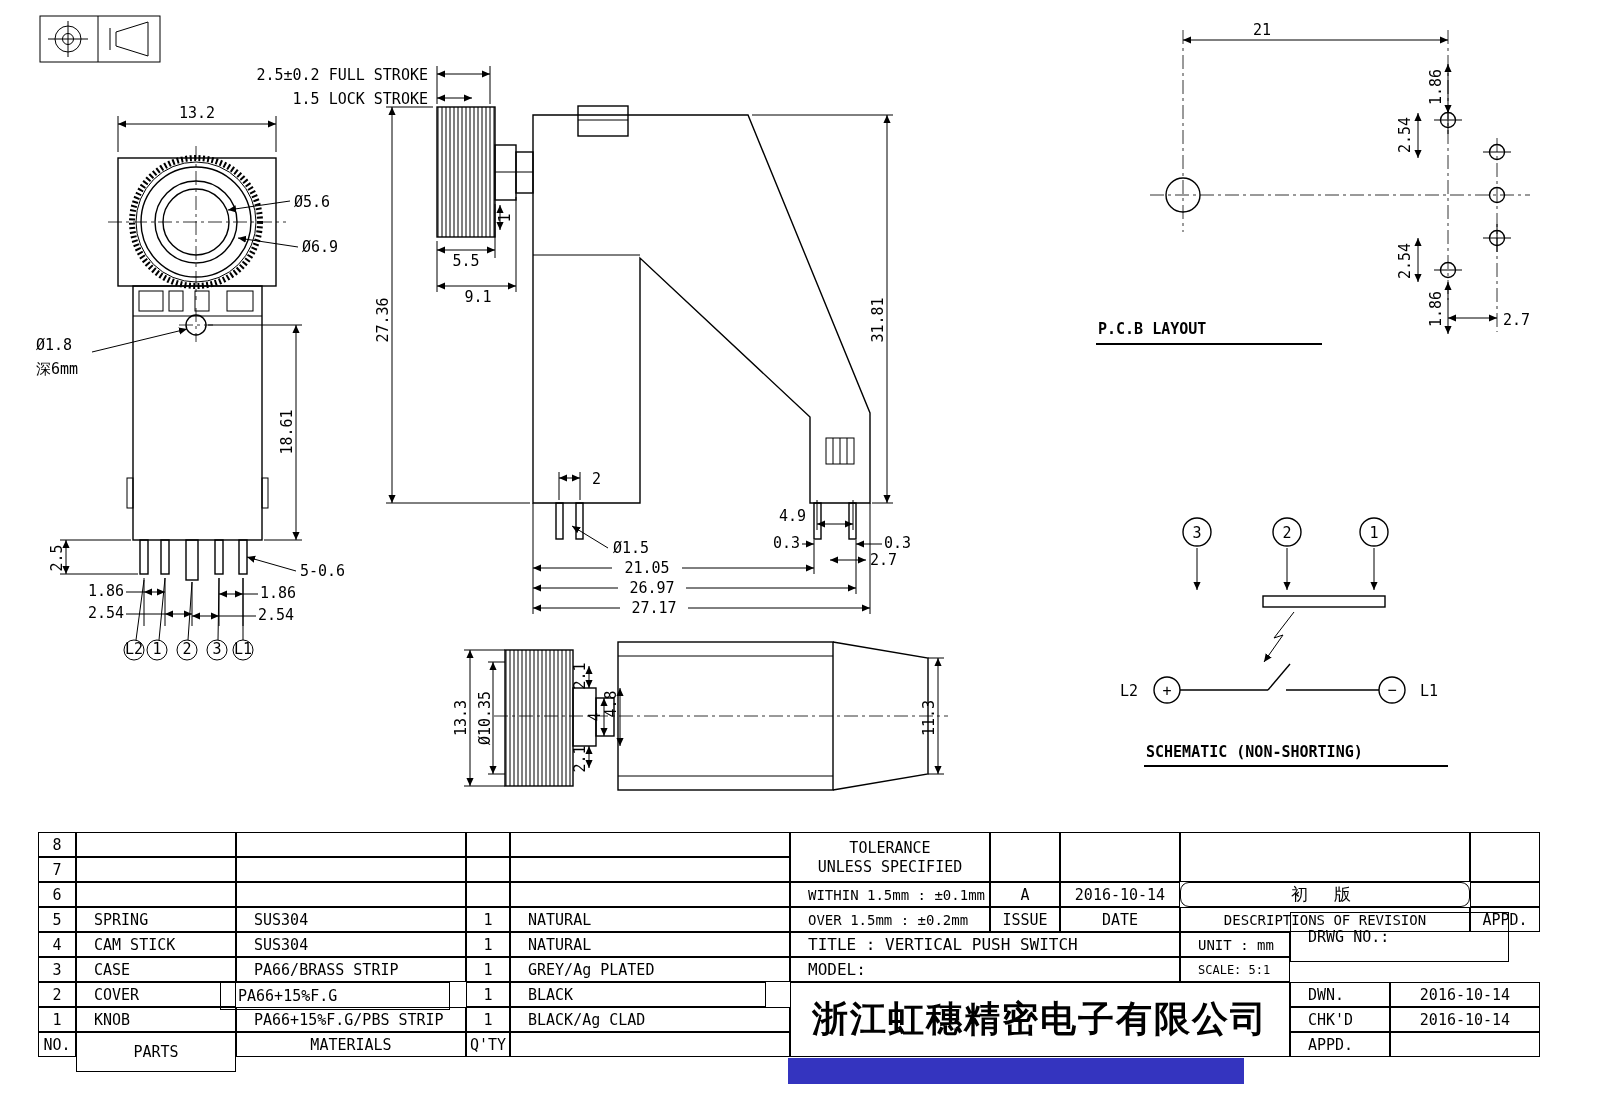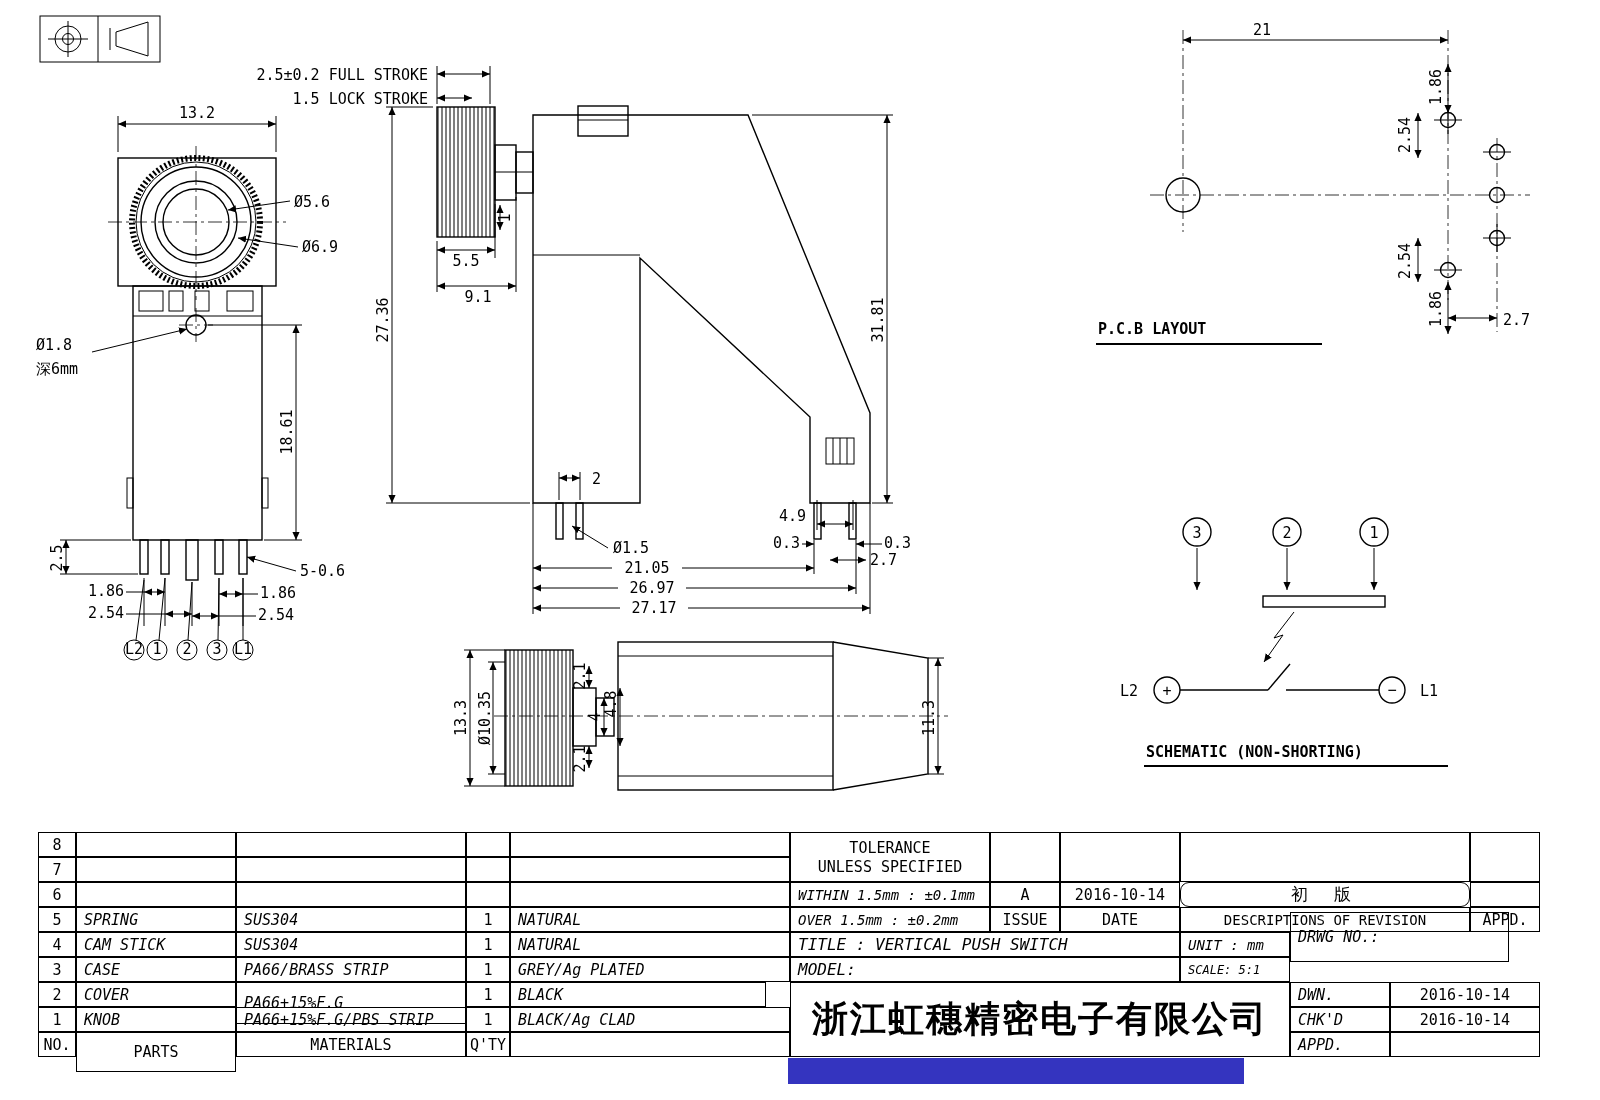--- a/index.html
+++ b/index.html
@@ -9,21 +9,21 @@
   svg{position:absolute;left:0;top:0;}
   svg text{font-family:"DejaVu Sans Mono","Liberation Mono",monospace;font-size:15px;fill:#000;}
   .ln{stroke:#000;stroke-width:1.4;fill:none}
   .th{stroke:#000;stroke-width:1;fill:none}
   .dl{stroke:#000;stroke-width:1;fill:none}
   .cl{stroke:#000;stroke-width:.8;fill:none;stroke-dasharray:14 4 3 4}
   .knurlring{stroke:#000;stroke-width:6;fill:none;stroke-dasharray:2 2.4}
   .cell{position:absolute;border:1px solid #000;display:flex;align-items:center;
         font-size:15px;white-space:nowrap;overflow:hidden;box-sizing:border-box;}
   .c-center{justify-content:center;}
-  .c-left{padding-left:7px;font-style:italic;}
+  .c-left{padding-left:17px;}
   .tol{flex-direction:column;justify-content:center;gap:1px;}
   .company{font-size:36px;font-weight:bold;letter-spacing:2px;justify-content:center;}
   .rev{letter-spacing:8px;font-size:17px;border-radius:9px;}
   .big-label{font-size:16px;}
   #bluebar{position:absolute;left:788px;top:1058px;width:456px;height:26px;background:#3434bf;}
 </style>
 </head>
 <body>
 
 <div id="sheet">
@@ -344,21 +344,21 @@
   <div class="cell c-left" style="left:510px;top:932px;width:280px;height:25px">NATURAL</div>
 
   <div class="cell c-center" style="left:38px;top:957px;width:38px;height:25px">3</div>
   <div class="cell c-left" style="left:76px;top:957px;width:160px;height:25px">CASE</div>
   <div class="cell c-left" style="left:236px;top:957px;width:230px;height:25px">PA66/BRASS STRIP</div>
   <div class="cell c-center" style="left:466px;top:957px;width:44px;height:25px">1</div>
   <div class="cell c-left" style="left:510px;top:957px;width:280px;height:25px">GREY/Ag PLATED</div>
 
   <div class="cell c-center" style="left:38px;top:982px;width:38px;height:25px">2</div>
   <div class="cell c-left" style="left:76px;top:982px;width:160px;height:25px">COVER</div>
-  <div class="cell c-left" style="left:236px;top:982px;width:230px;height:42px">PA66+15%F.G</div>
+  <div class="cell c-left" style="left:220px;top:982px;width:230px;height:28px">PA66+15%F.G</div>
   <div class="cell c-center" style="left:466px;top:982px;width:44px;height:25px">1</div>
   <div class="cell c-left" style="left:510px;top:982px;width:256px;height:25px">BLACK</div>
 
   <div class="cell c-center" style="left:38px;top:1007px;width:38px;height:25px">1</div>
   <div class="cell c-left" style="left:76px;top:1007px;width:160px;height:25px">KNOB</div>
   <div class="cell c-left" style="left:236px;top:1007px;width:230px;height:25px">PA66+15%F.G/PBS STRIP</div>
   <div class="cell c-center" style="left:466px;top:1007px;width:44px;height:25px">1</div>
   <div class="cell c-left" style="left:510px;top:1007px;width:280px;height:25px">BLACK/Ag CLAD</div>
 
   <div class="cell c-center" style="left:38px;top:1032px;width:38px;height:25px">NO.</div>

